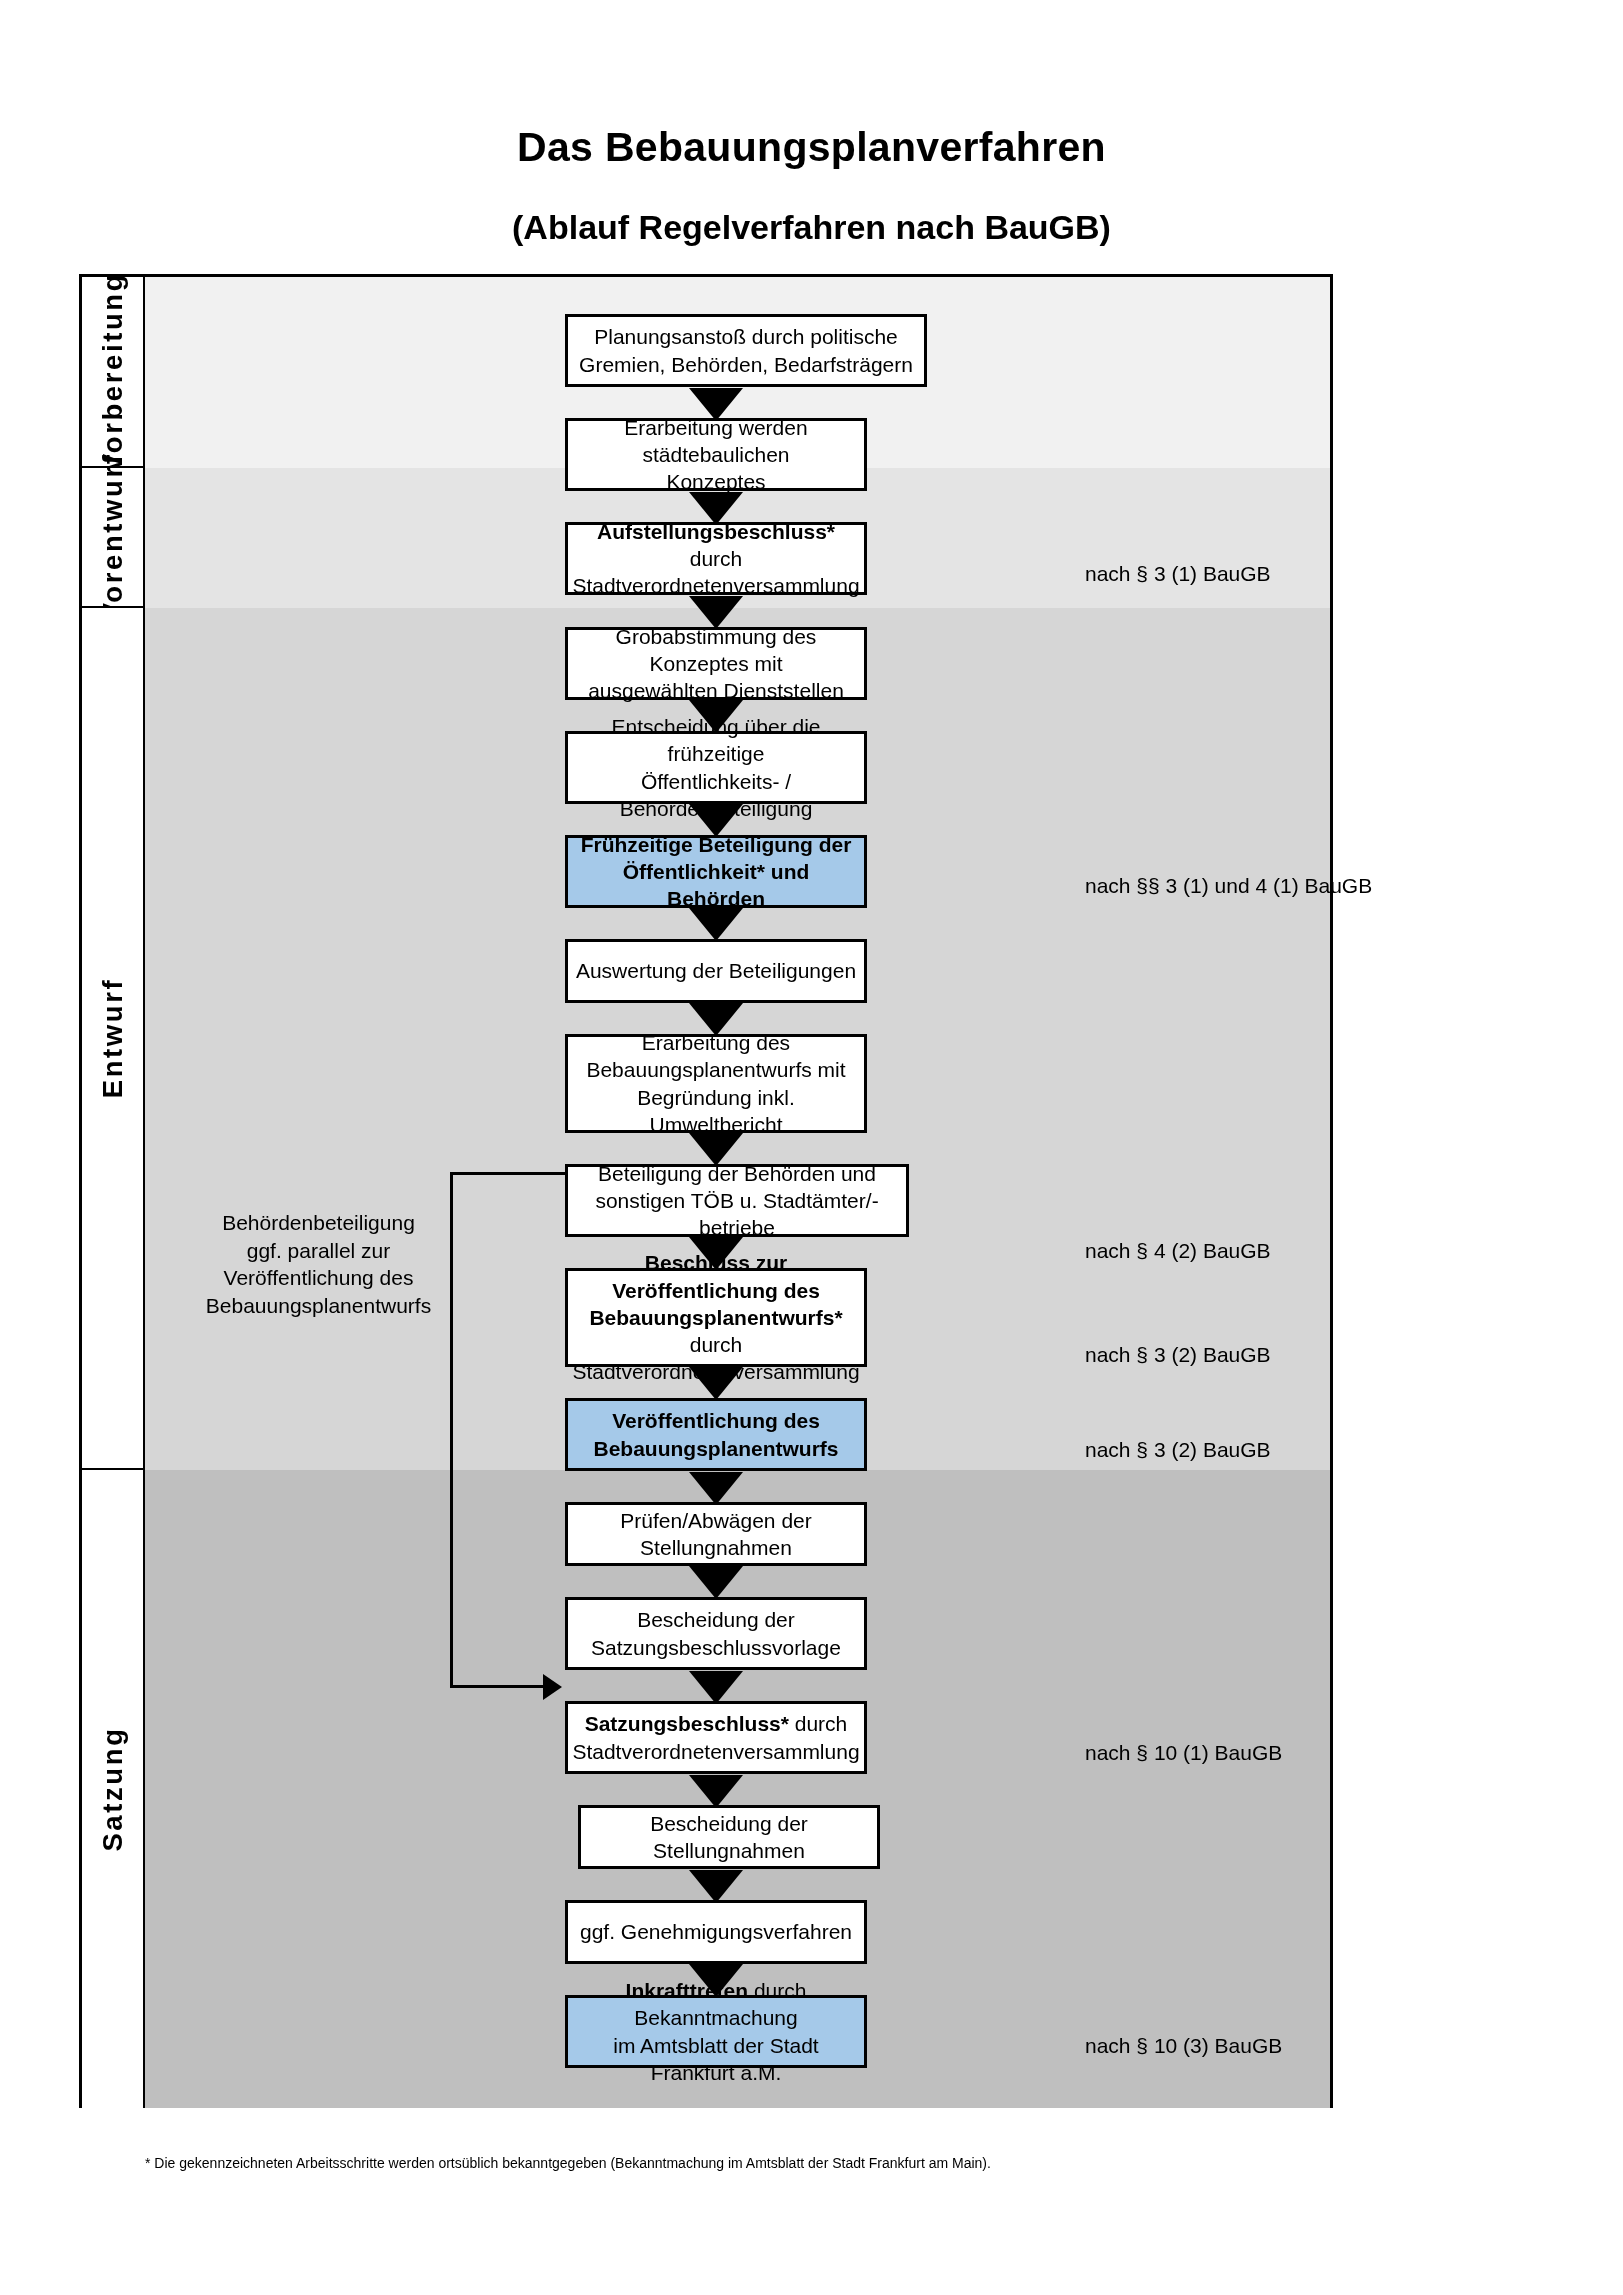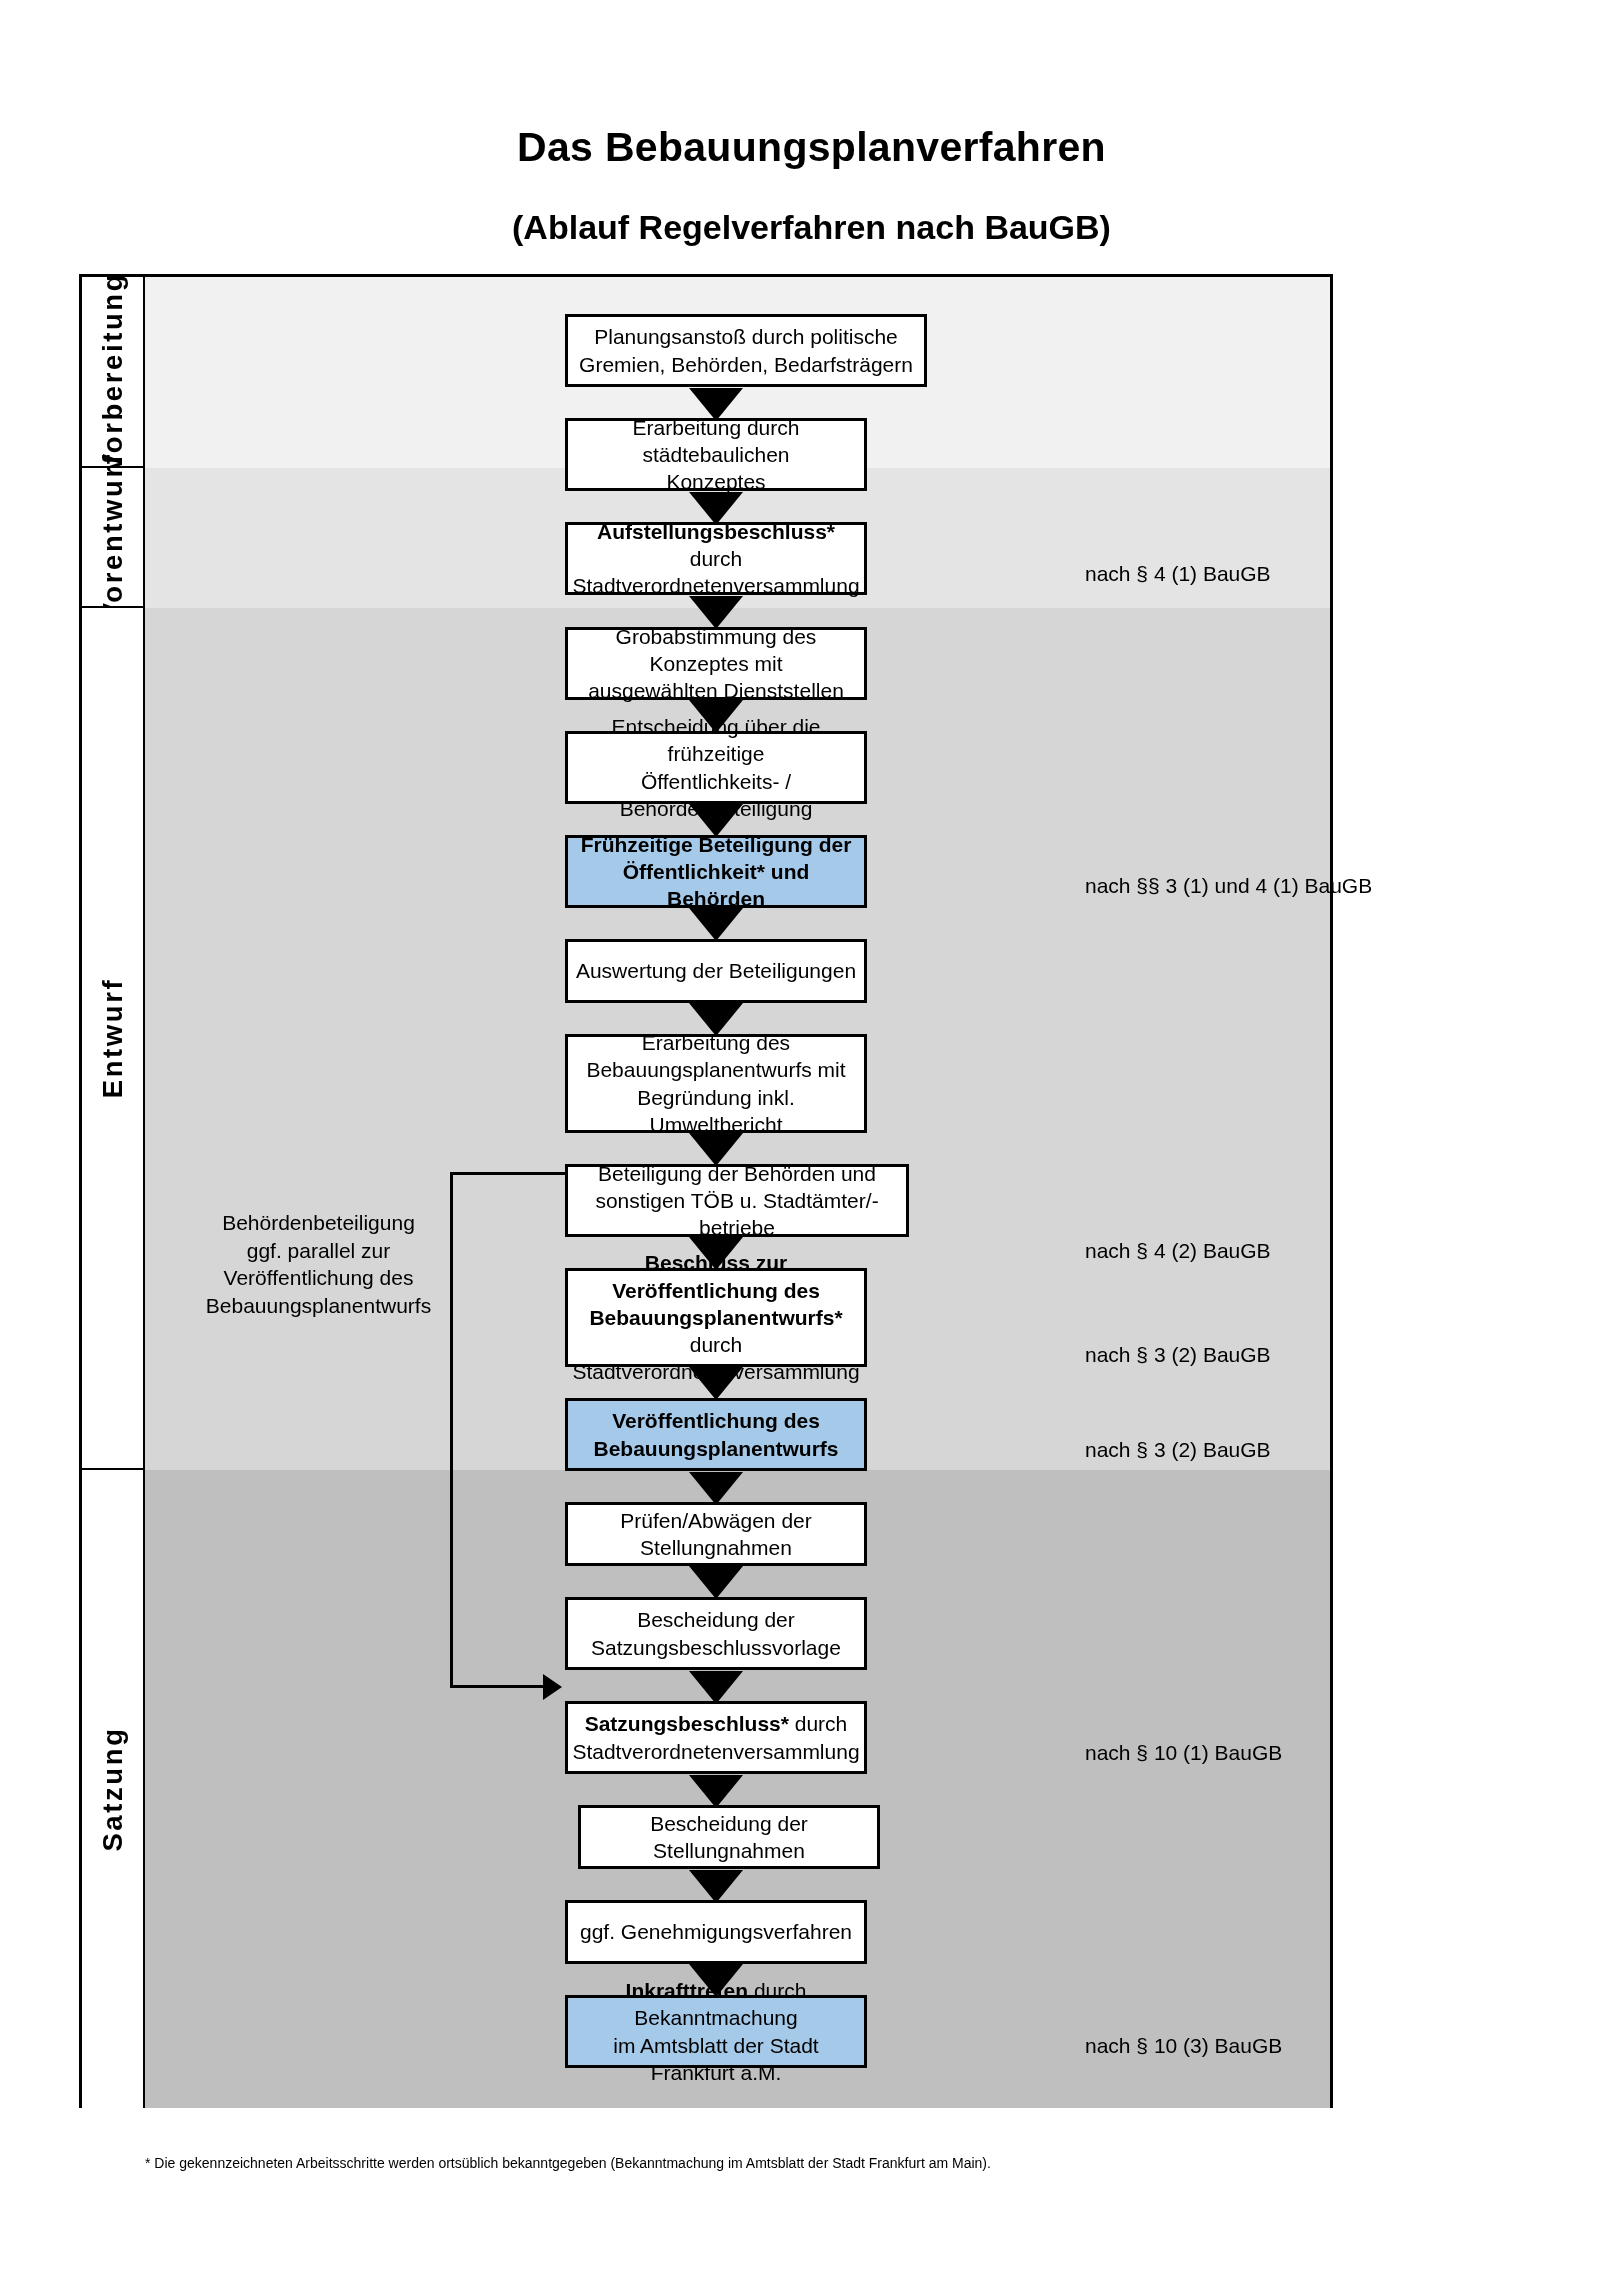--- a/index.html
+++ b/index.html
@@ -95,21 +95,21 @@
   <div class="pbox" style="left:483px;top:37px;width:362px;height:73px;">
     <span>
       <span>Planungsanstoß durch politische</span><br>
       <span>Gremien, Behörden, Bedarfsträgern</span>
     </span>
   </div>
   <div class="arrow" style="left:607px;top:111px;"></div>
 
   <div class="pbox" style="left:483px;top:141px;width:302px;height:73px;">
     <span>
-      <span>Erarbeitung durch städtebaulichen</span><br>
+      <span>Erarbeitung werden städtebaulichen</span><br>
       <span>Konzeptes</span>
     </span>
   </div>
   <div class="arrow" style="left:607px;top:215px;"></div>
 
   <div class="pbox" style="left:483px;top:245px;width:302px;height:73px;">
     <span>
       <b>Aufstellungsbeschluss*</b><span> durch</span><br>
       <span>Stadtverordnetenversammlung</span>
     </span>
@@ -210,21 +210,21 @@
   </div>
   <div class="arrow" style="left:607px;top:1687px;"></div>
 
   <div class="pbox blue" style="left:483px;top:1718px;width:302px;height:73px;">
     <span>
       <b>Inkrafttreten</b><span> durch Bekanntmachung</span><br>
       <span>im Amtsblatt der Stadt Frankfurt a.M.</span>
     </span>
   </div>
 
-  <div class="legal" style="left:1003px;top:285px;">nach § 4 (1) BauGB</div>
+  <div class="legal" style="left:1003px;top:285px;">nach § 3 (1) BauGB</div>
   <div class="legal" style="left:1003px;top:597px;">nach §§ 3 (1) und 4 (1) BauGB</div>
   <div class="legal" style="left:1003px;top:962px;">nach § 4 (2) BauGB</div>
   <div class="legal" style="left:1003px;top:1066px;">nach § 3 (2) BauGB</div>
   <div class="legal" style="left:1003px;top:1161px;">nach § 3 (2) BauGB</div>
   <div class="legal" style="left:1003px;top:1464px;">nach § 10 (1) BauGB</div>
   <div class="legal" style="left:1003px;top:1757px;">nach § 10 (3) BauGB</div>
 
 </div>
 
 <div id="footnote">* Die gekennzeichneten Arbeitsschritte werden ortsüblich bekanntgegeben (Bekanntmachung im Amtsblatt  der Stadt Frankfurt am Main).</div>

